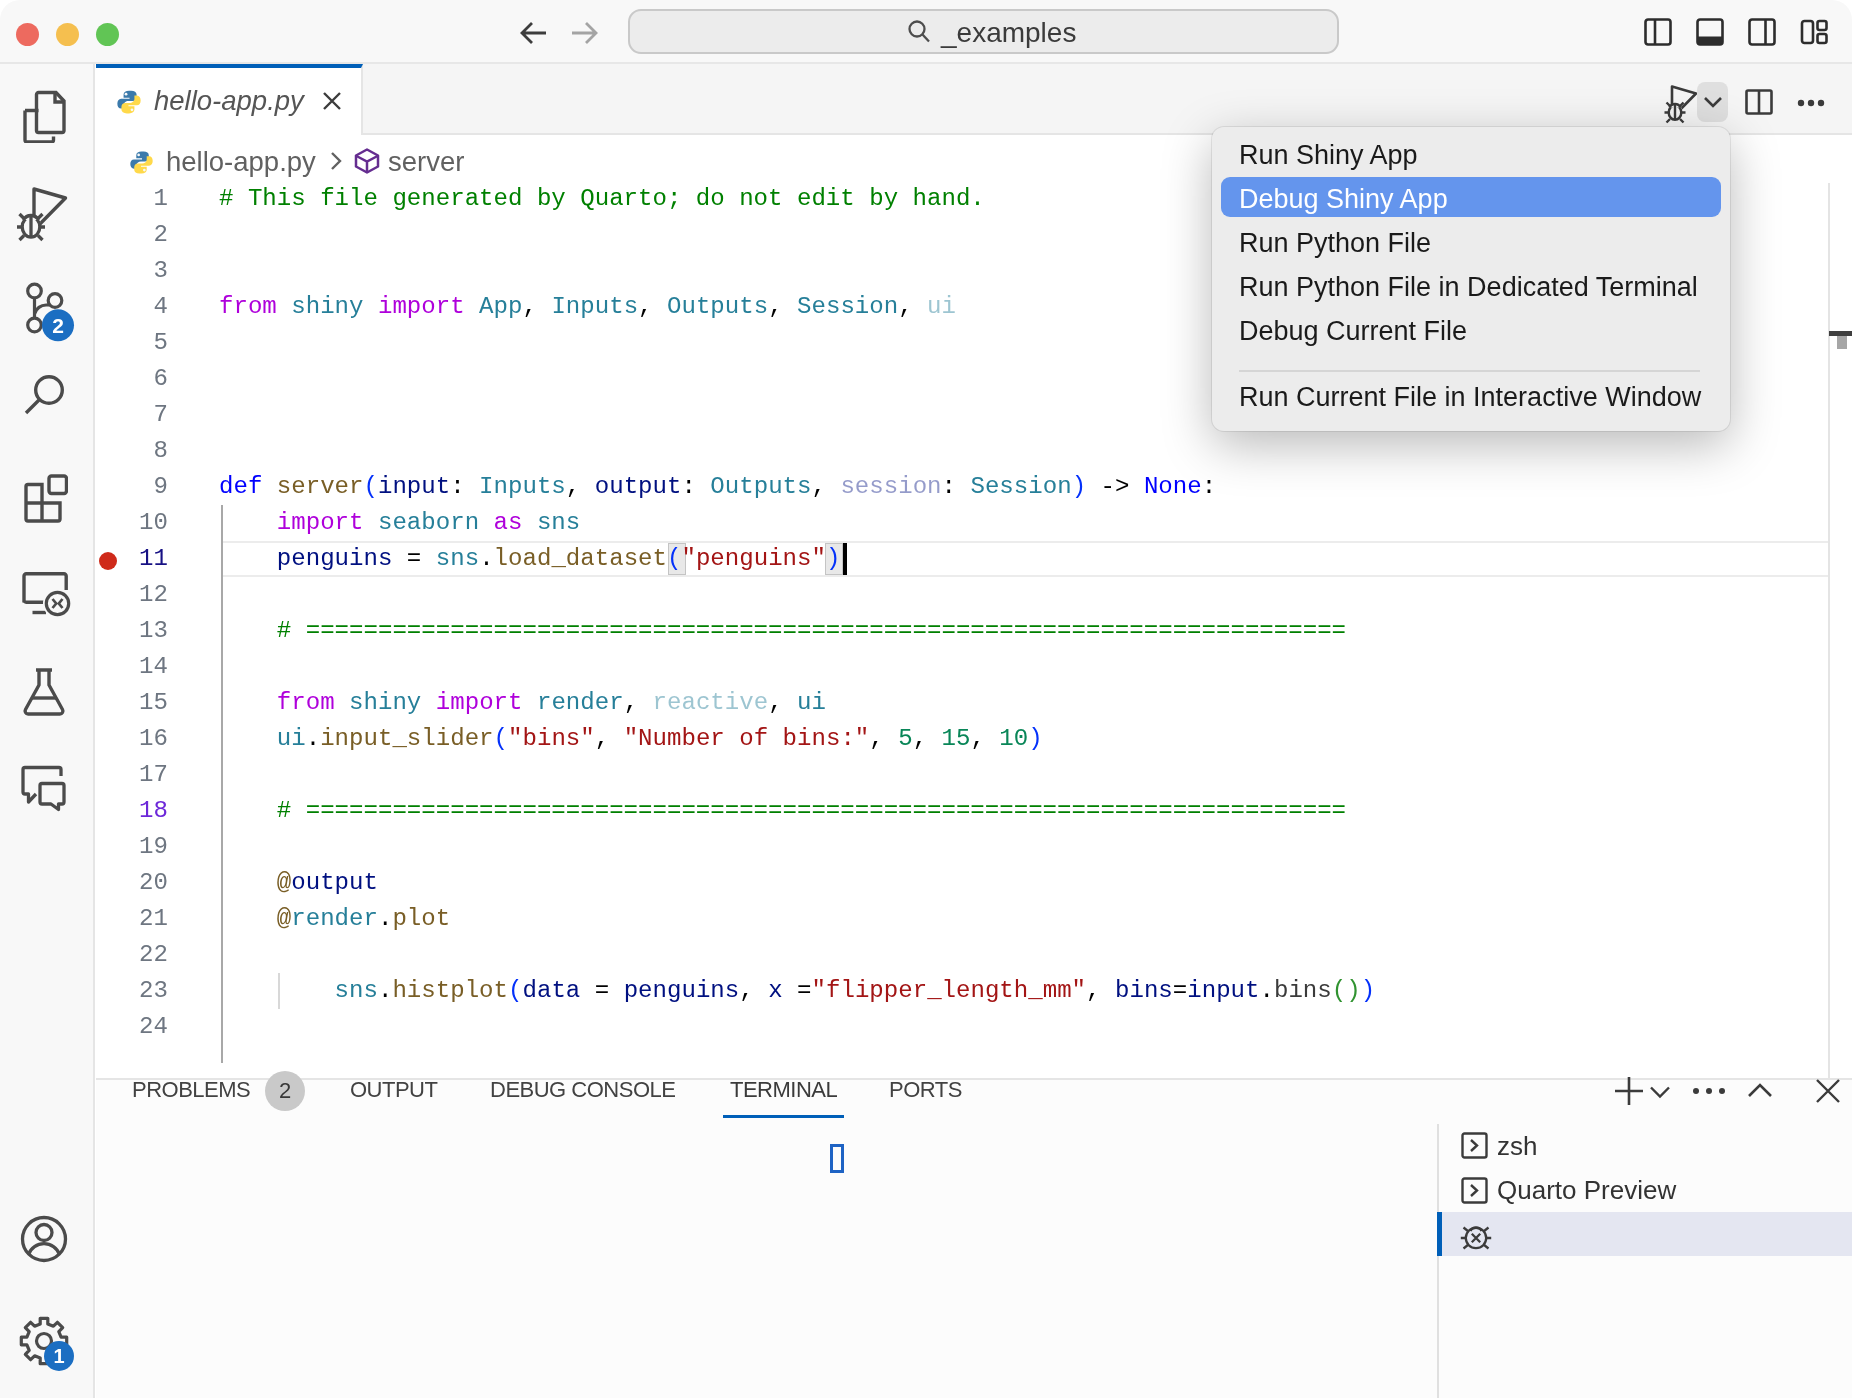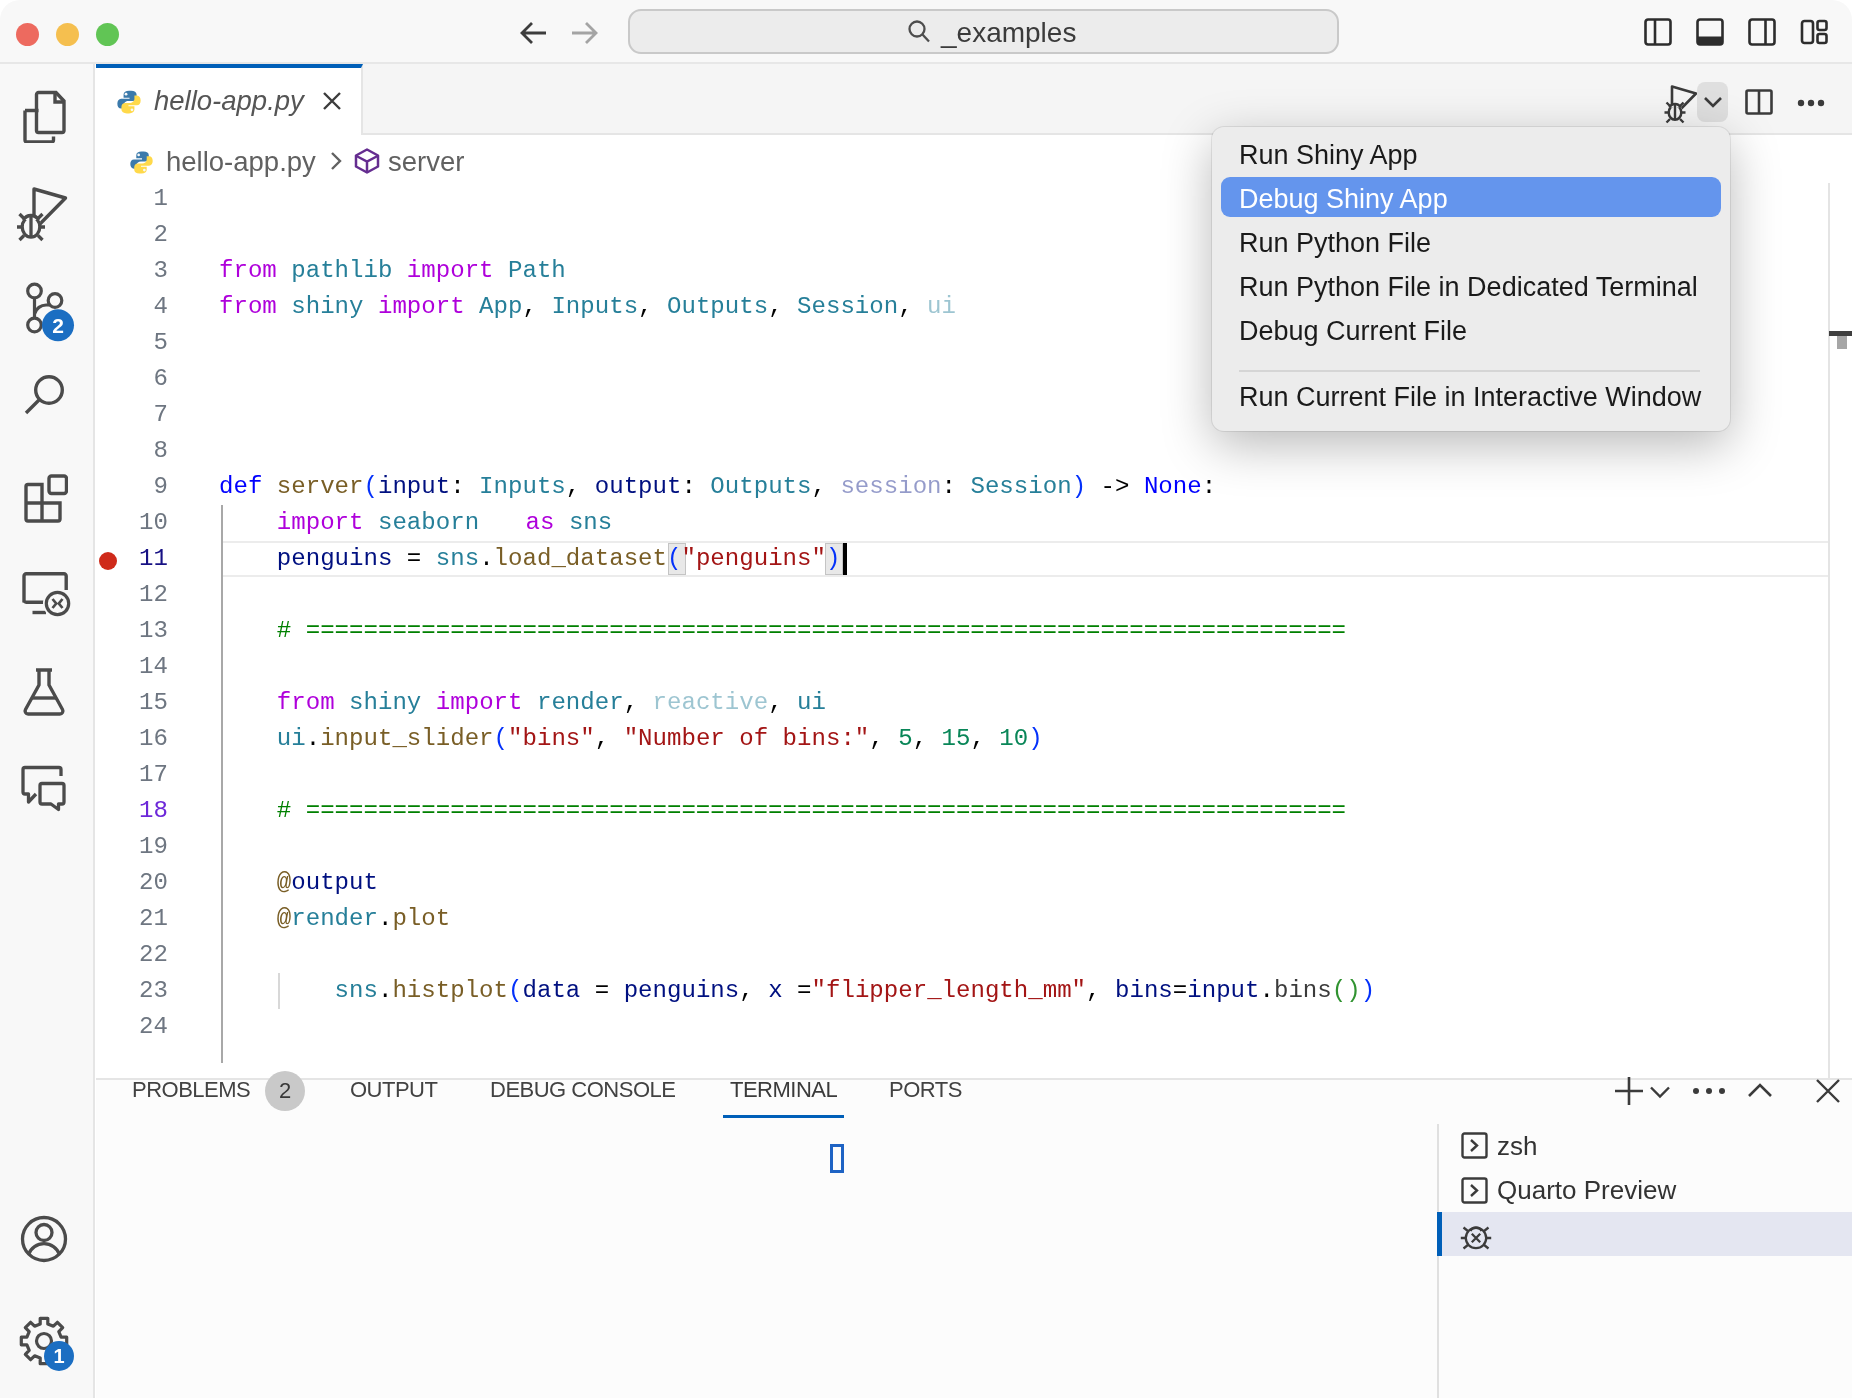--- a/index.html
+++ b/index.html
@@ -110,33 +110,33 @@
 
 <div class="abs" style="left:221px;top:505px;width:2px;height:558px;background:#a8a8a8"></div>
 <div class="abs" style="left:278px;top:973px;width:2px;height:36px;background:#d8d8d8"></div>
 
 <div class="abs" style="left:668px;top:543px;width:18px;height:32px;background:#e8e8e8;border:1px solid #c4c4c4"></div>
 <div class="abs" style="left:825px;top:543px;width:18px;height:32px;background:#e8e8e8;border:1px solid #c4c4c4"></div>
 
 <div class="abs" style="left:99px;top:552px;width:18px;height:18px;border-radius:50%;background:#cf2a1a"></div>
 
 <div class="ln" style="top:181px;color:#6e7681">1</div>
+<div class="cl" style="top:181px"><span style="color:#008000;">#&nbsp;This&nbsp;file&nbsp;generated&nbsp;by&nbsp;Quarto;&nbsp;do&nbsp;not&nbsp;edit&nbsp;by&nbsp;hand.</span></div>
 <div class="ln" style="top:217px;color:#6e7681">2</div>
 <div class="ln" style="top:253px;color:#6e7681">3</div>
-<div class="cl" style="top:253px"><span style="color:#af00db;">from</span><span style="color:#267f99;">&nbsp;pathlib&nbsp;</span><span style="color:#af00db;">import</span><span style="color:#267f99;">&nbsp;Path</span></div>
 <div class="ln" style="top:289px;color:#6e7681">4</div>
 <div class="cl" style="top:289px"><span style="color:#af00db;">from</span><span style="color:#267f99;">&nbsp;shiny&nbsp;</span><span style="color:#af00db;">import</span><span style="color:#267f99;">&nbsp;App</span><span style="color:#000000;">,</span><span style="color:#267f99;">&nbsp;Inputs</span><span style="color:#000000;">,</span><span style="color:#267f99;">&nbsp;Outputs</span><span style="color:#000000;">,</span><span style="color:#267f99;">&nbsp;Session</span><span style="color:#000000;">,</span><span style="color:rgba(38,127,153,0.45);">&nbsp;ui</span></div>
 <div class="ln" style="top:325px;color:#6e7681">5</div>
 <div class="ln" style="top:361px;color:#6e7681">6</div>
 <div class="ln" style="top:397px;color:#6e7681">7</div>
 <div class="ln" style="top:433px;color:#6e7681">8</div>
 <div class="ln" style="top:469px;color:#6e7681">9</div>
 <div class="cl" style="top:469px"><span style="color:#0000ff;">def</span><span style="color:#795e26;">&nbsp;server</span><span style="color:#0431fa;">(</span><span style="color:#001080;">input</span><span style="color:#000000;">:</span><span style="color:#267f99;">&nbsp;Inputs</span><span style="color:#000000;">,</span><span style="color:#001080;">&nbsp;output</span><span style="color:#000000;">:</span><span style="color:#267f99;">&nbsp;Outputs</span><span style="color:#000000;">,</span><span style="color:rgba(0,16,128,0.42);">&nbsp;session</span><span style="color:#000000;">:</span><span style="color:#267f99;">&nbsp;Session</span><span style="color:#0431fa;">)</span><span style="color:#000000;">&nbsp;-&gt;&nbsp;</span><span style="color:#0000ff;">None</span><span style="color:#000000;">:</span></div>
 <div class="ln" style="top:505px;color:#6e7681">10</div>
-<div class="cl" style="top:505px">&nbsp;&nbsp;&nbsp;&nbsp;<span style="color:#af00db;">import</span><span style="color:#267f99;">&nbsp;seaborn&nbsp;</span><span style="color:#af00db;margin-left:32px;">as</span><span style="color:#267f99;">&nbsp;sns</span></div>
+<div class="cl" style="top:505px">&nbsp;&nbsp;&nbsp;&nbsp;<span style="color:#af00db;">import</span><span style="color:#267f99;">&nbsp;seaborn&nbsp;</span><span style="color:#af00db;">as</span><span style="color:#267f99;">&nbsp;sns</span></div>
 <div class="ln" style="top:541px;color:#171184">11</div>
 <div class="cl" style="top:541px">&nbsp;&nbsp;&nbsp;&nbsp;<span style="color:#001080;">penguins</span><span style="color:#000000;">&nbsp;=&nbsp;</span><span style="color:#267f99;">sns</span><span style="color:#000000;">.</span><span style="color:#795e26;">load_dataset</span><span style="color:#0431fa;">(</span><span style="color:#a31515;">"penguins"</span><span style="color:#0431fa;">)</span></div>
 <div class="ln" style="top:577px;color:#6e7681">12</div>
 <div class="ln" style="top:613px;color:#6e7681">13</div>
 <div class="cl" style="top:613px"><span style="color:#008000;">&nbsp;&nbsp;&nbsp;&nbsp;#&nbsp;========================================================================</span></div>
 <div class="ln" style="top:649px;color:#6e7681">14</div>
 <div class="ln" style="top:685px;color:#6e7681">15</div>
 <div class="cl" style="top:685px">&nbsp;&nbsp;&nbsp;&nbsp;<span style="color:#af00db;">from</span><span style="color:#267f99;">&nbsp;shiny&nbsp;</span><span style="color:#af00db;">import</span><span style="color:#267f99;">&nbsp;render</span><span style="color:#000000;">,</span><span style="color:rgba(38,127,153,0.45);">&nbsp;reactive</span><span style="color:#000000;">,</span><span style="color:#267f99;">&nbsp;ui</span></div>
 <div class="ln" style="top:721px;color:#6e7681">16</div>
 <div class="cl" style="top:721px">&nbsp;&nbsp;&nbsp;&nbsp;<span style="color:#267f99;">ui</span><span style="color:#000000;">.</span><span style="color:#795e26;">input_slider</span><span style="color:#0431fa;">(</span><span style="color:#a31515;">"bins"</span><span style="color:#000000;">,</span><span style="color:#a31515;">&nbsp;"Number&nbsp;of&nbsp;bins:"</span><span style="color:#000000;">,</span><span style="color:#098658;">&nbsp;5</span><span style="color:#000000;">,</span><span style="color:#098658;">&nbsp;15</span><span style="color:#000000;">,</span><span style="color:#098658;">&nbsp;10</span><span style="color:#0431fa;">)</span></div>

